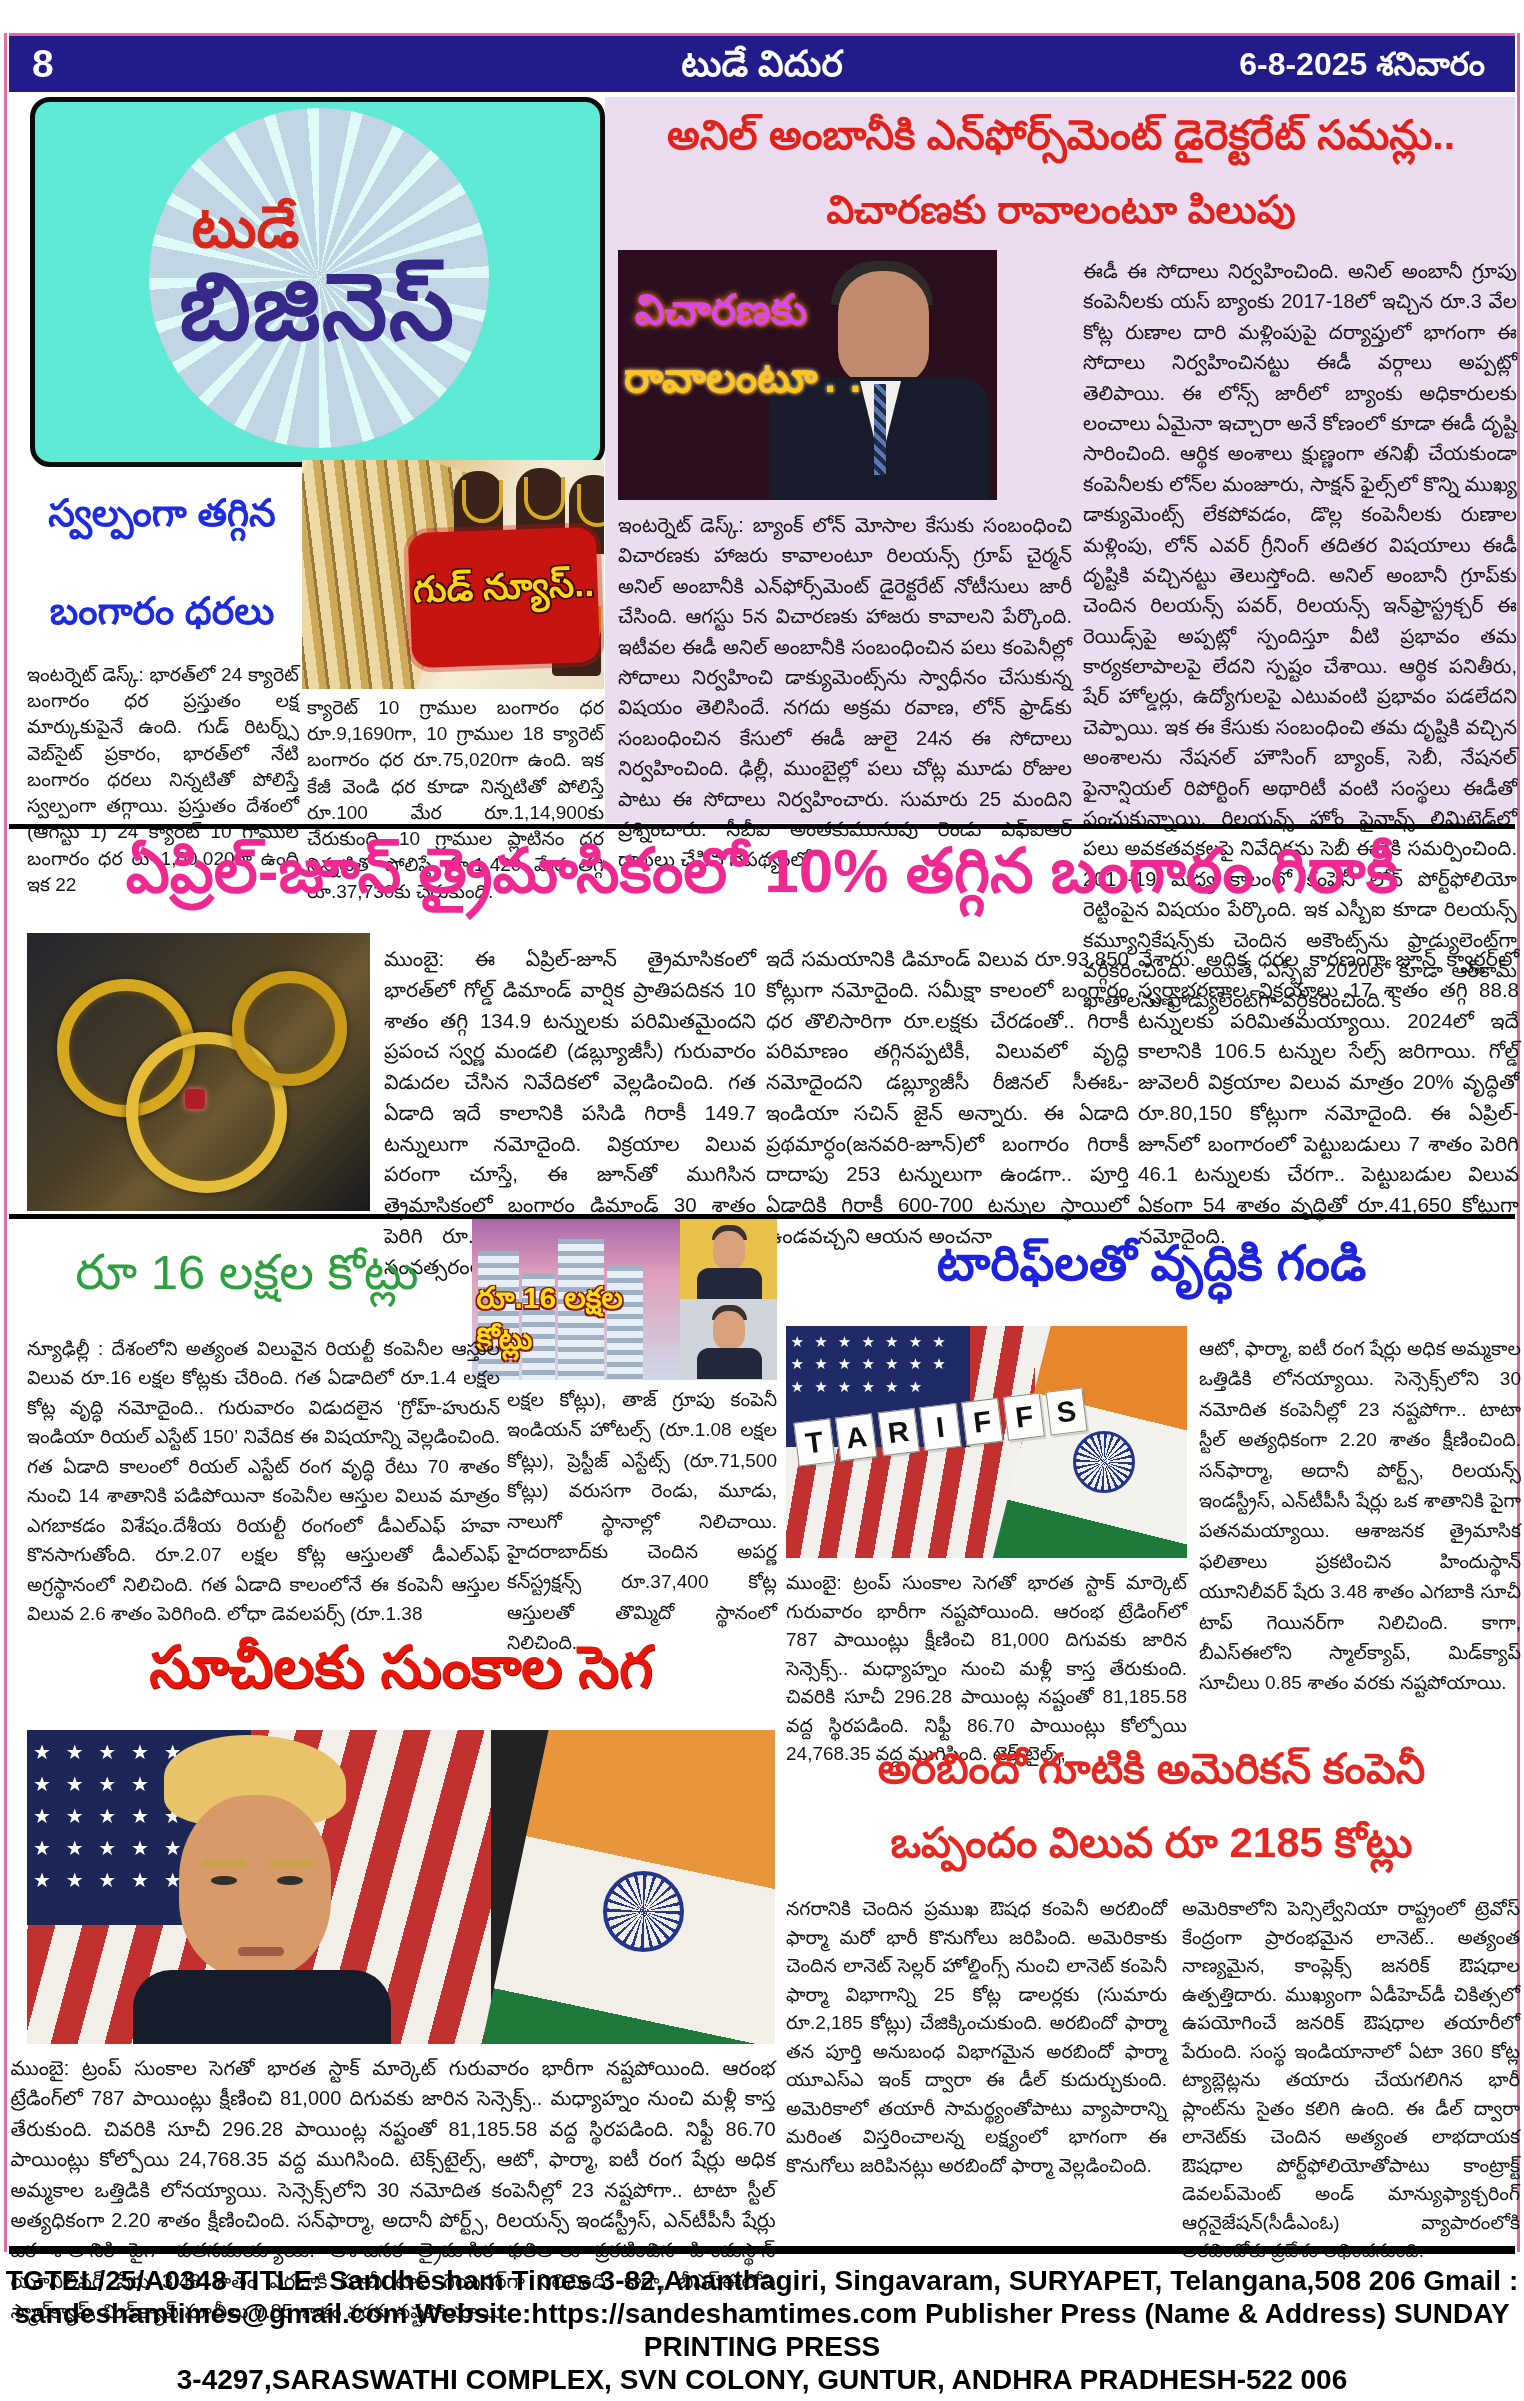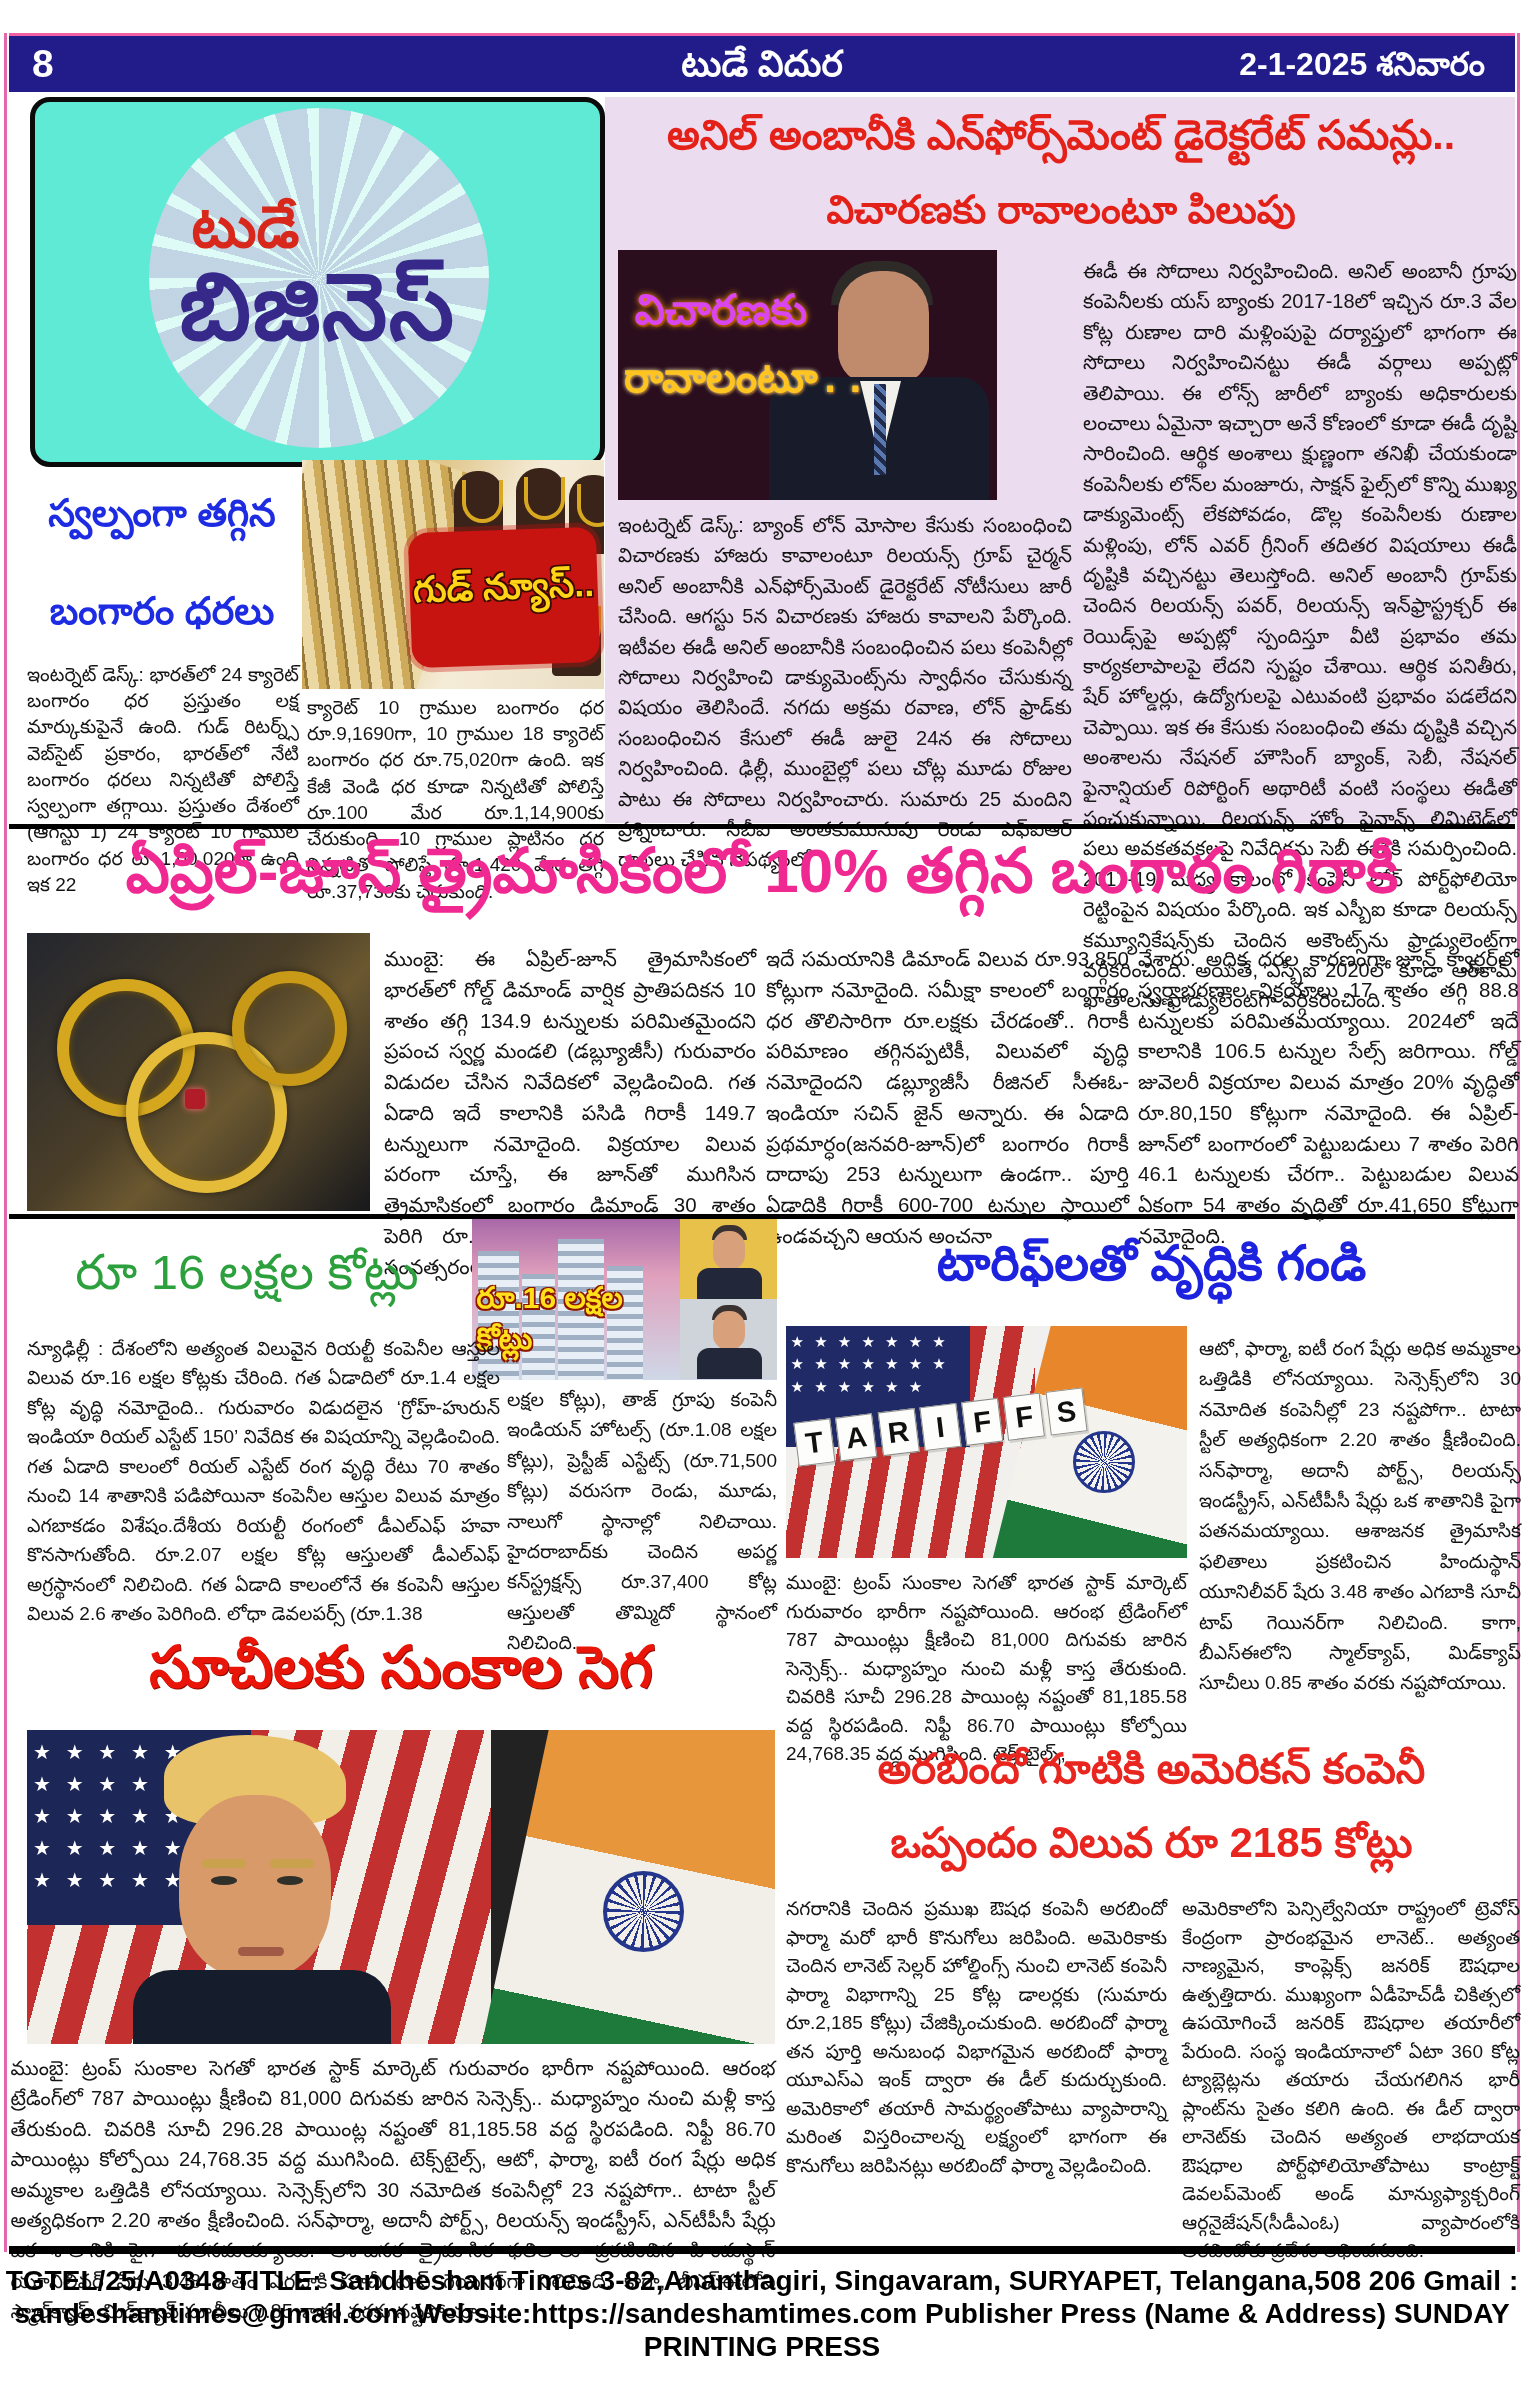--- a/index.html
+++ b/index.html
@@ -148,21 +148,21 @@
 <body>
 
 <div class="page">
 
   <div class="abs" id="edge-l"></div>
   <div class="abs" id="edge-r"></div>
 
   <div class="abs" id="topbar">
     <div id="page-num">8</div>
     <div id="masthead">టుడే విదుర</div>
-    <div id="edition-date">2-1-2025 శనివారం</div>
+    <div id="edition-date">6-8-2025 శనివారం</div>
   </div>
 
   <div class="abs" id="logo-box">
     <div id="chakra"></div>
     <div id="logo-top">టుడే</div>
     <div id="logo-bottom">బిజినెస్</div>
   </div>
 
   <div class="abs" id="pink-box"></div>
   <div class="abs ctr" id="amb-h1">అనిల్ అంబానీకి ఎన్‌ఫోర్స్‌మెంట్ డైరెక్టరేట్ సమన్లు..</div>
@@ -277,16 +277,17 @@
   <div class="abs ctr" id="ab-h1">అరబిందో గూటికి అమెరికన్ కంపెనీ</div>
   <div class="abs ctr" id="ab-h2">ఒప్పందం విలువ రూ 2185 కోట్లు</div>
   <div class="abs just" id="ab-c1">నగరానికి చెందిన ప్రముఖ ఔషధ కంపెనీ అరబిందో ఫార్మా మరో భారీ కొనుగోలు జరిపింది. అమెరికాకు చెందిన లానెట్ సెల్లర్ హోల్డింగ్స్ నుంచి లానెట్ కంపెనీ ఫార్మా విభాగాన్ని 25 కోట్ల డాలర్లకు (సుమారు రూ.2,185 కోట్లు) చేజిక్కించుకుంది. అరబిందో ఫార్మా తన పూర్తి అనుబంధ విభాగమైన అరబిందో ఫార్మా యూఎస్ఎ ఇంక్ ద్వారా ఈ డీల్ కుదుర్చుకుంది. అమెరికాలో తయారీ సామర్థ్యంతోపాటు వ్యాపారాన్ని మరింత విస్తరించాలన్న లక్ష్యంలో భాగంగా ఈ కొనుగోలు జరిపినట్లు అరబిందో ఫార్మా వెల్లడించింది.</div>
   <div class="abs just" id="ab-c2">అమెరికాలోని పెన్సిల్వేనియా రాష్ట్రంలో ట్రెవోస్ కేంద్రంగా ప్రారంభమైన లానెట్.. అత్యంత నాణ్యమైన, కాంప్లెక్స్ జనరిక్ ఔషధాల ఉత్పత్తిదారు. ముఖ్యంగా ఏడీహెచ్‌డీ చికిత్సలో ఉపయోగించే జనరిక్ ఔషధాల తయారీలో పేరుంది. సంస్థ ఇండియానాలో ఏటా 360 కోట్ల ట్యాబ్లెట్లను తయారు చేయగలిగిన భారీ ప్లాంట్‌ను సైతం కలిగి ఉంది. ఈ డీల్ ద్వారా లానెట్‌కు చెందిన అత్యంత లాభదాయక ఔషధాల పోర్ట్‌ఫోలియోతోపాటు కాంట్రాక్ట్ డెవలప్‌మెంట్ అండ్ మాన్యుఫ్యాక్చరింగ్ ఆర్గనైజేషన్(సీడీఎంఓ) వ్యాపారంలోకి అరబిందోకు ప్రవేశం లభించనుంది.</div>
 
   <div class="abs rule" id="rule3"></div>
 
   <div class="abs" id="footer">
     <div>TGTEL/25/A0348 TITLE: Sandhesham Times 3-82,Ananthagiri, Singavaram, SURYAPET,  Telangana,508 206 Gmail :</div>
     <div>sandeshamtimes@gmail.com Website:https://sandeshamtimes.com Publisher Press (Name &amp; Address) SUNDAY PRINTING PRESS</div>
+    <div>3-4297,SARASWATHI COMPLEX, SVN COLONY, GUNTUR, ANDHRA PRADHESH-522 006</div>
   </div>
 
 </div>
 
 
 </body></html>

